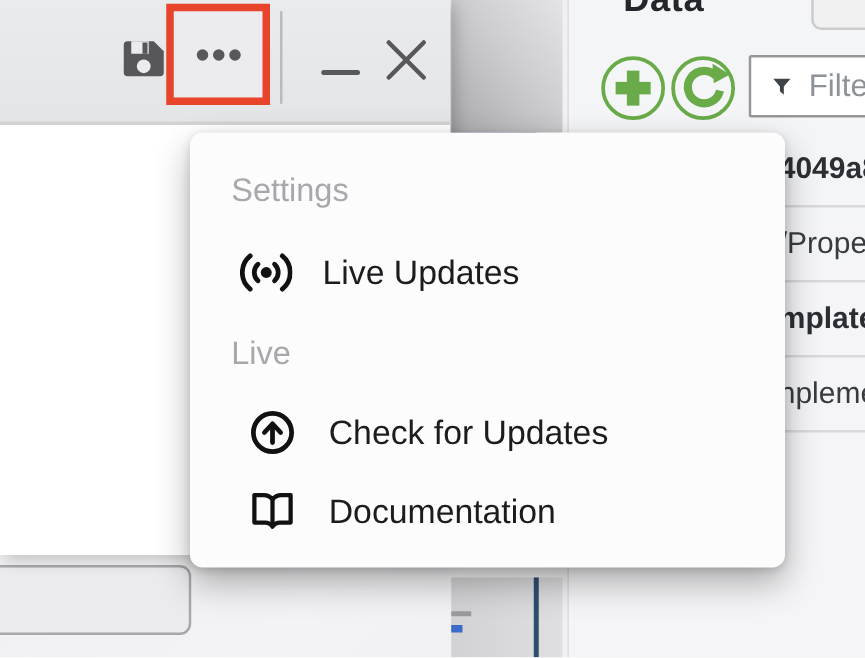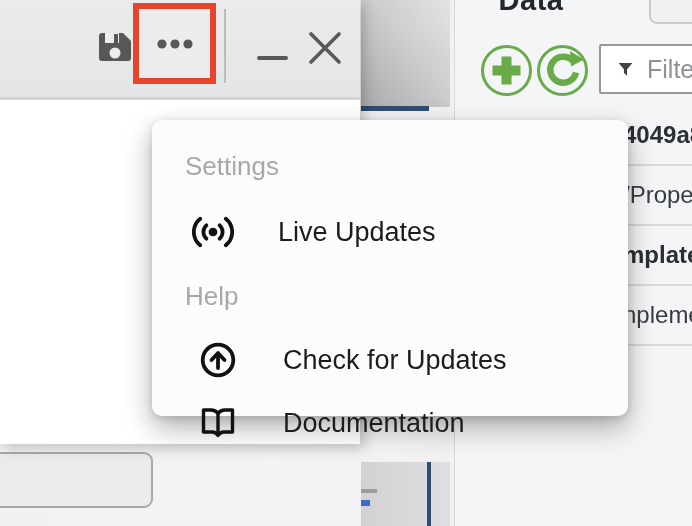--- a/index.html
+++ b/index.html
@@ -51,28 +51,28 @@
   .save-btn { left:96px; top:30px; width:38px; height:34px; }
   .highlight-box { position:absolute; left:133px; top:3px; width:83px; height:81px;
     border:6px solid #e8432b; background:#ececee; }
   .more-btn { left:139px; top:9px; width:71px; height:69px; display:flex; align-items:center; justify-content:center; }
   .tb-divider { position:absolute; left:224px; top:9px; width:2px; height:74px; background:#bbbbbd; }
   .min-btn { left:251px; top:44px; width:44px; height:30px; }
   .min-glyph { position:absolute; left:6px; top:12px; width:31px; height:4px; background:#58585a; border-radius:2px; }
   .close-btn { left:303px; top:26px; width:44px; height:44px; }
 
   
-  .menu { position:absolute; left:152px; top:120px; width:476px; height:296px;
+  .menu { position:absolute; left:152px; top:106px; width:476px; height:348px;
     background:#fcfcfd; border-radius:10px; z-index:50;
     box-shadow:0 12px 28px rgba(0,0,0,.30), 0 2px 8px rgba(0,0,0,.14); }
   .menu-header { position:absolute; left:33px; font-size:26px; color:#a8a8ac; }
   .mh-settings { top:31px; }
   .mh-help { top:161px; }
   .menu-item { position:absolute; left:16px; width:444px; height:54px;
-    display:flex; align-items:center; gap:44px; cursor:pointer; border-radius:6px; }
+    display:flex; align-items:center; gap:24px; cursor:pointer; border-radius:6px; }
   .mi-live { top:85px; padding-left:24px; }
   .mi-check { top:213px; padding-left:29px; }
   .mi-doc { top:276px; padding-left:29px; }
   .menu-item .label { font-size:27px; color:#1b1c1e; }
   .icon-slot { width:42px; display:flex; justify-content:center; }
 </style>
 </head>
 <body>
 
 <div class="stage">
@@ -170,21 +170,21 @@
           <circle cx="22" cy="20" r="4.6" fill="#111"></circle>
           <path d="M15 13 a 9.5 9.5 0 0 0 0 14" fill="none" stroke="#111" stroke-width="4" stroke-linecap="round"></path>
           <path d="M29 13 a 9.5 9.5 0 0 1 0 14" fill="none" stroke="#111" stroke-width="4" stroke-linecap="round"></path>
           <path d="M8.5 6 a 18 18 0 0 0 0 28" fill="none" stroke="#111" stroke-width="4" stroke-linecap="round"></path>
           <path d="M35.5 6 a 18 18 0 0 1 0 28" fill="none" stroke="#111" stroke-width="4" stroke-linecap="round"></path>
         </svg>
       </span>
       <span class="label">Live Updates</span>
     </div>
 
-    <div class="menu-header mh-help">Help</div>
+    <div class="menu-header mh-help">Live</div>
 
     <div class="menu-item mi-doc">
       <span class="icon-slot">
         <svg width="38" height="33" viewBox="0 0 38 33">
           <path d="M19 6.5 C17 3.8 14.5 3 12 3 H4.5 V25 H13 C15.5 25 17.5 25.8 19 28.4 C20.5 25.8 22.5 25 25 25 H33.5 V3 H26 C23.5 3 21 3.8 19 6.5 Z" fill="none" stroke="#111" stroke-width="3.4" stroke-linejoin="round"></path>
           <path d="M19 7 V27" stroke="#111" stroke-width="3.4"></path>
         </svg>
       </span>
       <span class="label">Documentation</span>
     </div>

